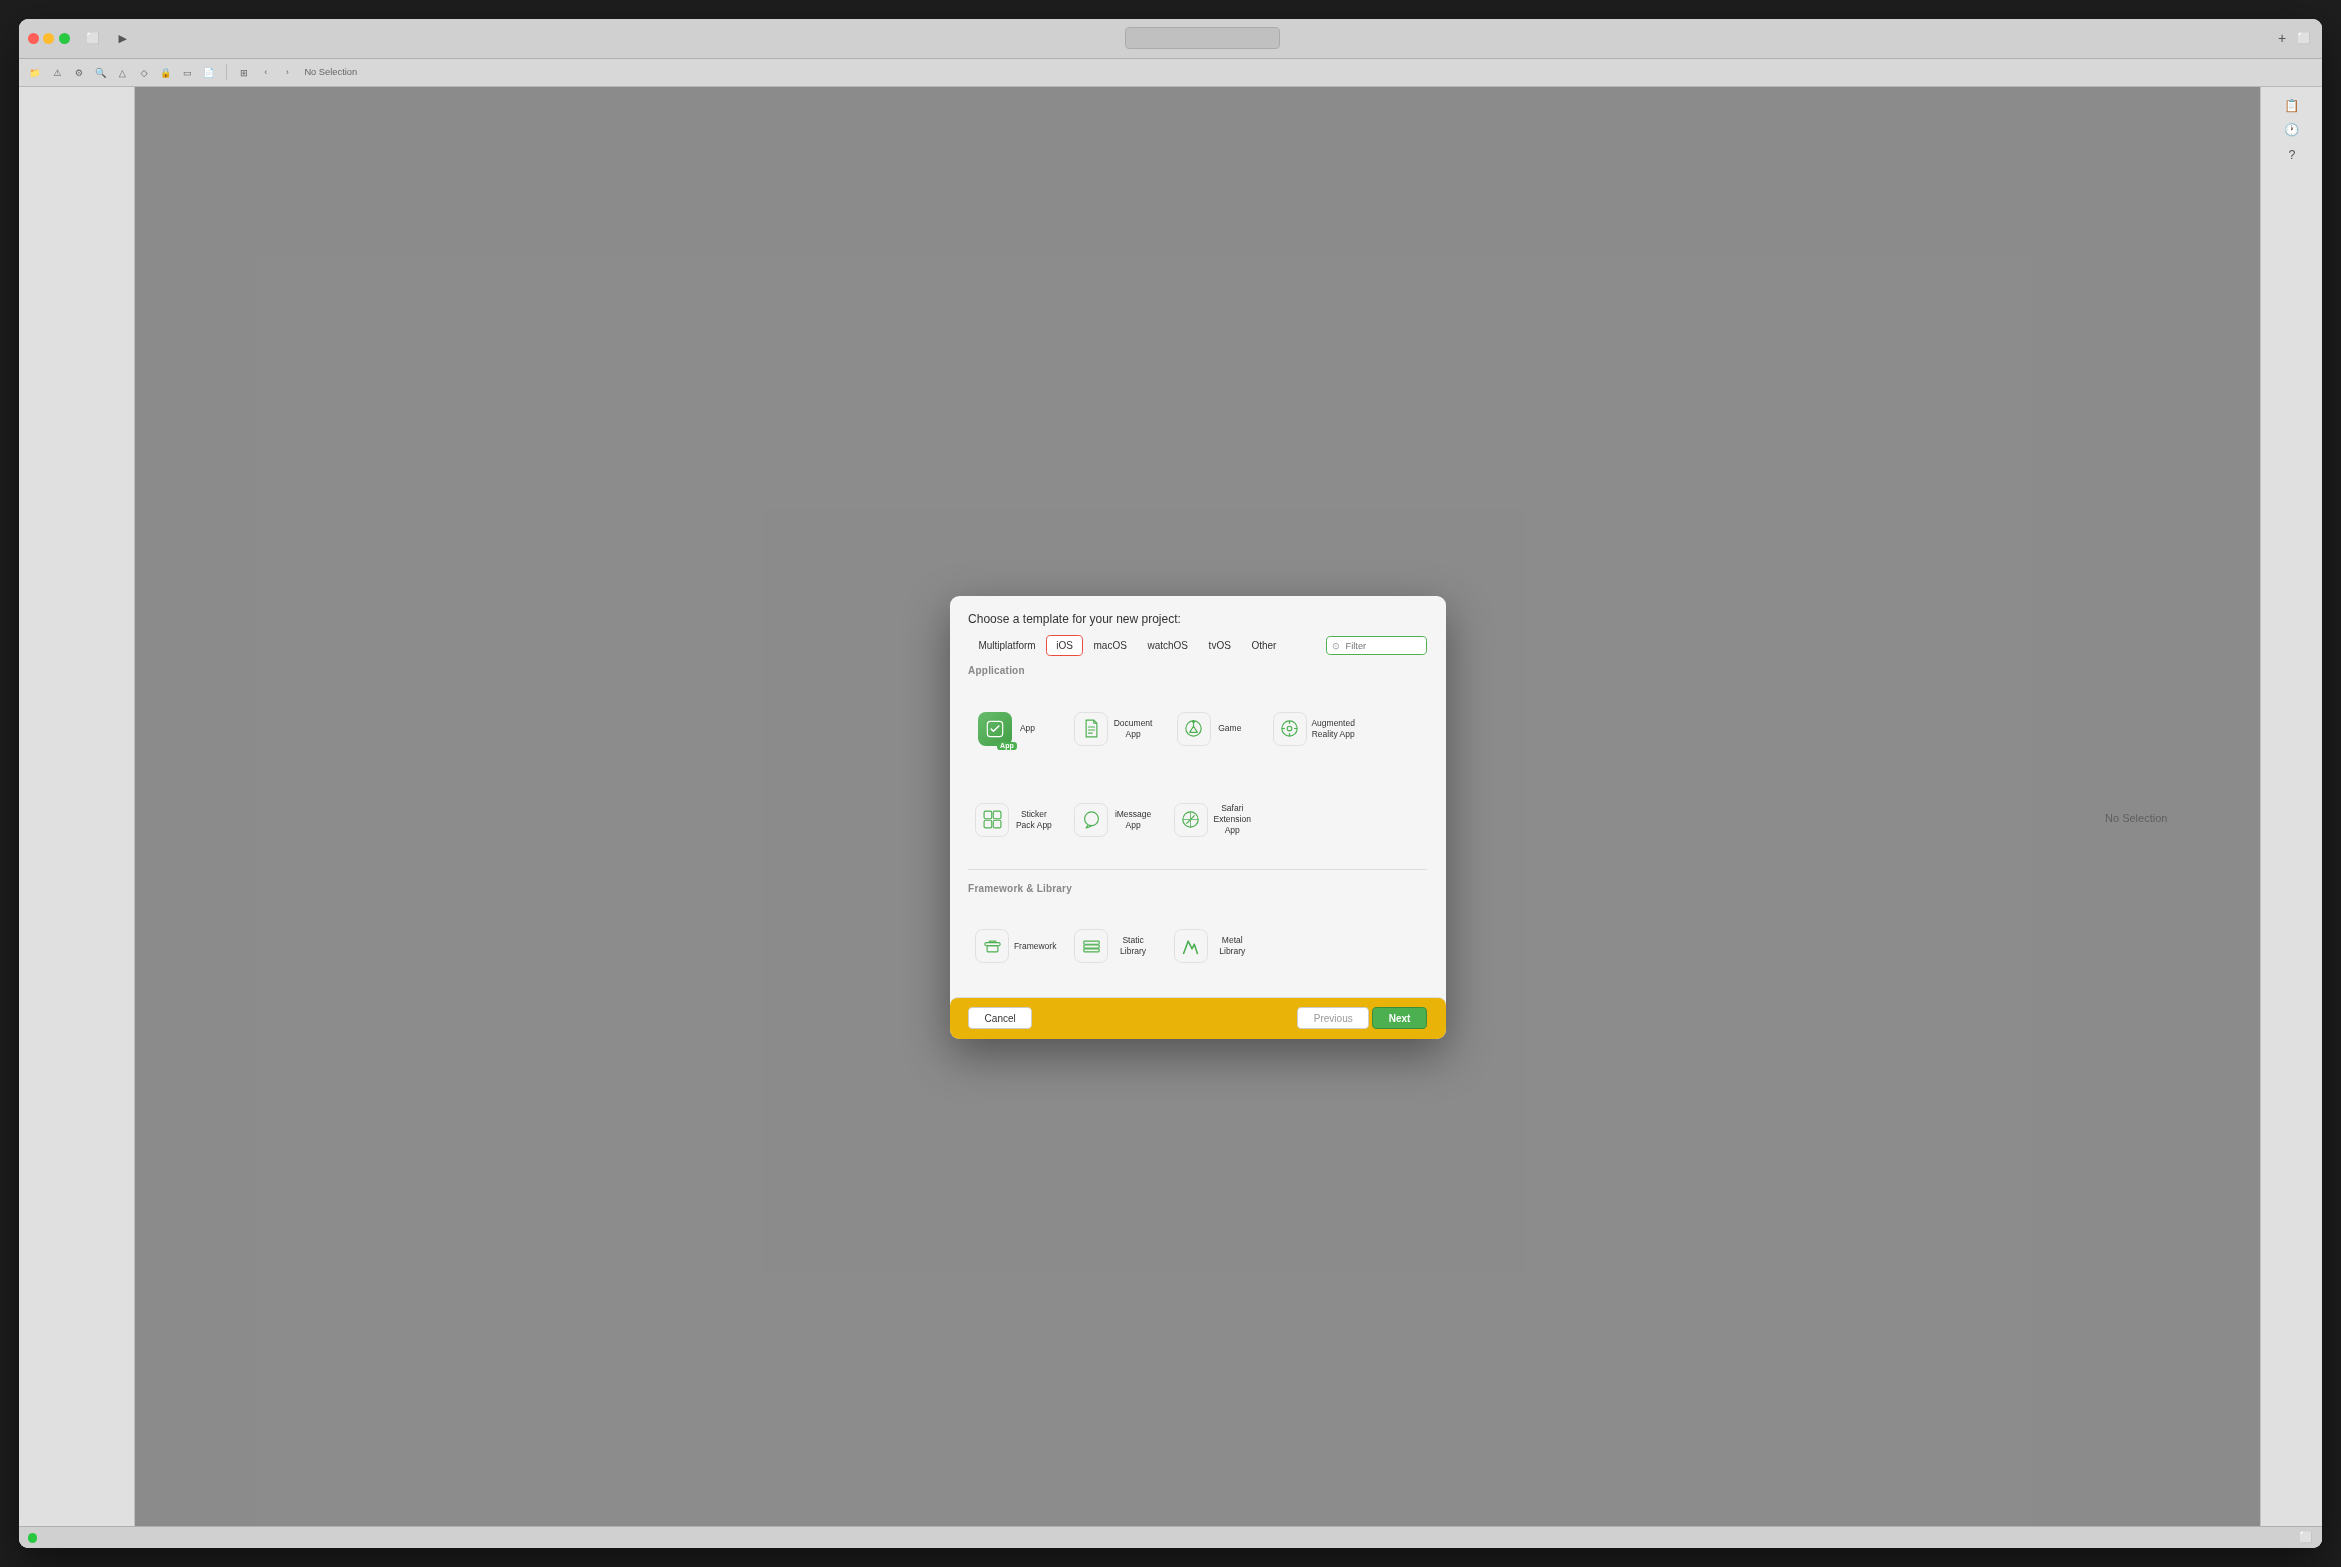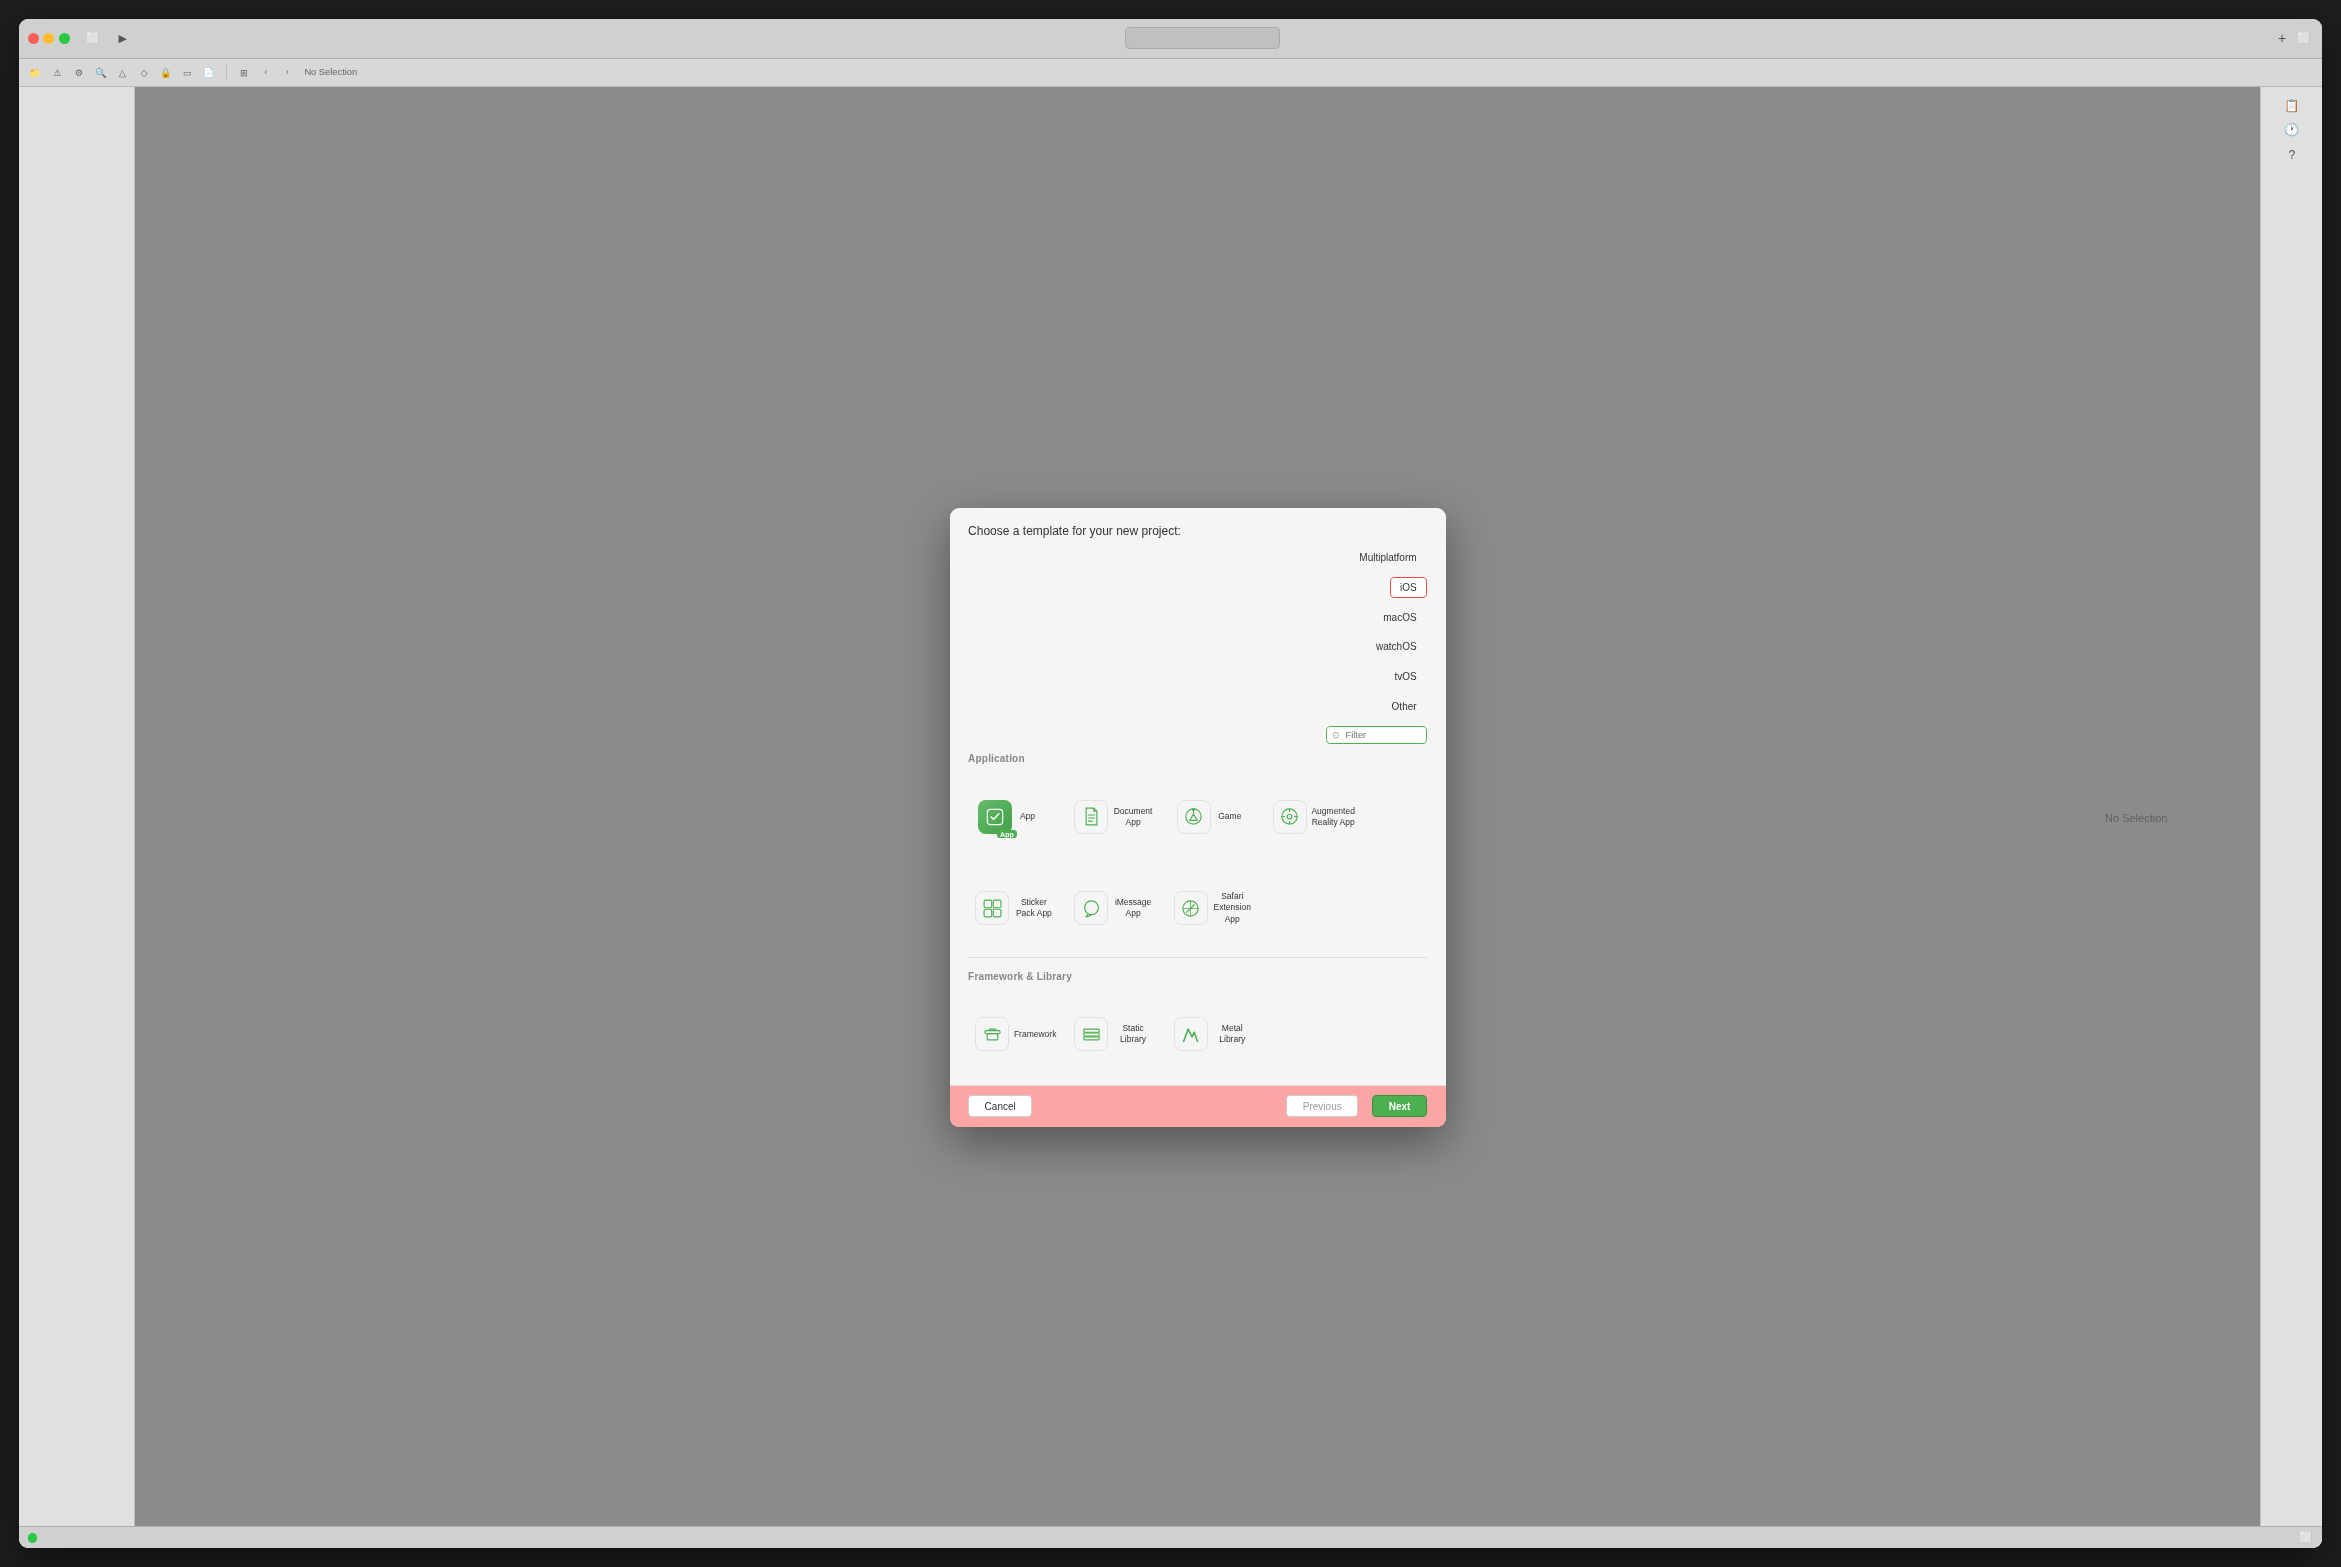--- a/index.html
+++ b/index.html
@@ -177,24 +177,23 @@
     }
     .dialog-title {
       font-size: 12px;
       color: #333;
       font-weight: 400;
     }
 
     
     .tab-bar {
       display: flex;
-      gap: 9px;
+      gap: 0;
       padding: 9.3px 18.6px 0;
-      align-items: flex-end;
-      flex-direction: column;
+      align-items: center;
     }
     .tab {
       padding: 3.9px 9.3px;
       font-size: 10px;
       color: #333;
       cursor: pointer;
       border-radius: 4.6px;
       border: 0.8px solid transparent;
     }
     .tab.active {
@@ -318,23 +317,24 @@
       background: #ddd;
       margin: 3.1px 0;
     }
 
     
     .dialog-footer {
       display: flex;
       align-items: center;
       justify-content: flex-end;
       padding: 9.3px 18.6px;
-      background: #fca5a5;
+      background: #eab308;
       border-top: 0.8px solid #ddd;
-      gap: 14px;
+      gap: 3px;
+      border-radius: 8px;
     }
 
     .btn {
       padding: 4.6px 15.5px;
       border-radius: 4.6px;
       font-size: 10px;
       cursor: pointer;
       border: 0.8px solid #ccc;
       background: white;
       color: #333;

